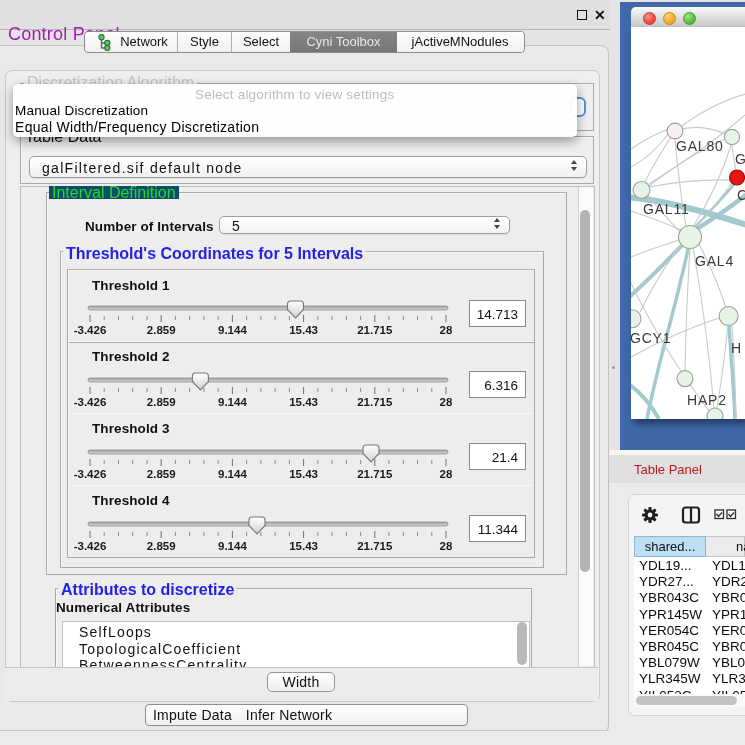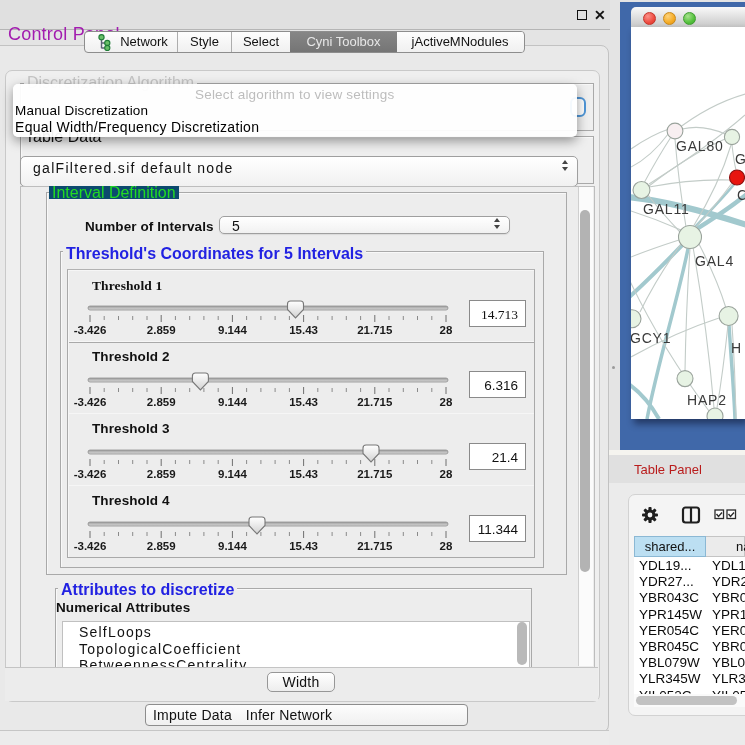--- a/index.html
+++ b/index.html
@@ -66,21 +66,21 @@
 <div class="gtitle" style="left:24px;top:76px;background:#efefef;color:#c4c4c4">Discretization Algorithm</div>
 <div class="a" style="left:570px;top:97px;width:12px;height:16px;background:#fff;border:2.5px solid #4f96d7;border-radius:6px"></div>
 
 <div class="a" style="left:13px;top:84px;width:564px;height:53px;background:rgba(255,255,255,0.94);border-radius:5px;box-shadow:0 4px 12px rgba(0,0,0,0.4);z-index:6"></div>
 <div class="a" style="left:195px;top:87px;width:220px;font-size:13.5px;letter-spacing:0.2px;color:#bdbdbd;z-index:7">Select algorithm to view settings</div>
 <div class="a" style="left:15px;top:103px;font-size:13.5px;letter-spacing:0.2px;font-weight:normal;color:#000;z-index:7">Manual Discretization</div>
 <div class="a" style="left:15px;top:119px;font-size:14px;letter-spacing:0.3px;color:#000;z-index:7">Equal Width/Frequency Discretization</div>
 
 <div class="grp" style="left:20px;top:136px;width:572px;height:46px"></div>
 <div class="gtitle" style="left:22px;top:130px;background:#efefef;color:#111">Table Data</div>
-<div class="combo" style="left:20px;top:156px;width:558px;height:31px;box-sizing:border-box">
+<div class="combo" style="left:29px;top:156px;width:558px;height:22px;box-sizing:border-box">
  <div class="txt">galFiltered.sif default node</div>
  <div class="updn">
       <div class="u"></div>
       <div class="d"></div>
     </div>
 </div>
 
 <div class="a" style="left:20px;top:186px;width:573px;height:481px;border:1px solid #bdbdbd;background:#ededed"></div>
 
 <div class="a" style="left:578px;top:187px;width:14px;height:479px;background:#fbfbfb;border-left:1px solid #cfcfcf"></div>
@@ -105,21 +105,21 @@
 <linearGradient id="trk" x1="0" y1="0" x2="0" y2="1">
         <stop offset="0" stop-color="#9e9e9e"></stop>
         <stop offset="1" stop-color="#d9d9d9"></stop>
       </linearGradient>
 <linearGradient id="thm" x1="0" y1="0" x2="0" y2="1">
         <stop offset="0" stop-color="#ffffff"></stop>
         <stop offset="1" stop-color="#d2d2d2"></stop>
       </linearGradient>
 </defs>
   </svg>
-<div class="tbox" style="top:269px;border-top:1px solid #b2b2b2;font-family:Liberation Serif, serif;">
+<div class="tbox" style="top:269px;border-top:1px solid #b2b2b2;">
 <div class="tt">Threshold 1</div>
 <div class="vfield">14.713</div>
 </div>
 <svg class="a" style="left:68px;top:295px" width="460" height="44" viewBox="0 0 460 44">
     <rect x="20" y="11" width="360" height="4" rx="2" fill="url(#trk)" stroke="#8f8f8f" stroke-width="0.8"></rect>
     <line x1="22.0" y1="20" x2="22.0" y2="27" stroke="#6f6f6f" stroke-width="1"></line>
     <line x1="36.2" y1="21" x2="36.2" y2="25" stroke="#8a8a8a" stroke-width="1"></line>
     <line x1="50.5" y1="21" x2="50.5" y2="25" stroke="#8a8a8a" stroke-width="1"></line>
     <line x1="64.7" y1="21" x2="64.7" y2="25" stroke="#8a8a8a" stroke-width="1"></line>
     <line x1="79.0" y1="21" x2="79.0" y2="25" stroke="#8a8a8a" stroke-width="1"></line>

